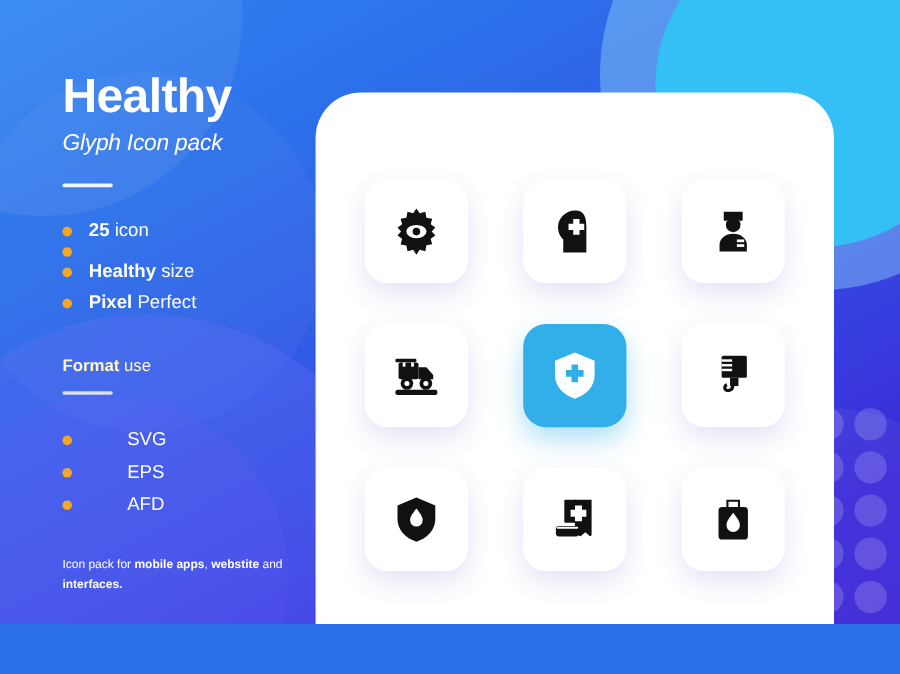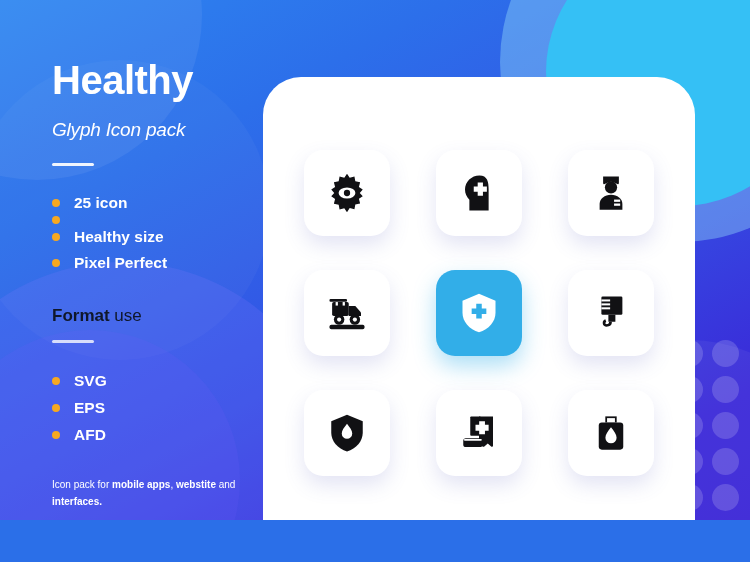--- a/index.html
+++ b/index.html
@@ -94,21 +94,21 @@
     width:215px;
     color:#ffffff;
   }
   .title {
     font-size:40px;
     font-weight:bold;
     letter-spacing:-0.5px;
     line-height:1.0;
   }
   .subtitle {
-    margin-top:19px;
+    margin-top:9px;
     font-size:19px;
     font-style:italic;
     font-weight:normal;
     letter-spacing:-0.2px;
   }
   .rule {
     margin-top:22px;
     width:42px; height:3px;
     background:rgba(255,255,255,0.92);
     border-radius:2px;
@@ -125,36 +125,36 @@
     color:#ffffff;
   }
   .bullet {
     width:8px; height:8px;
     border-radius:50%;
     background:#F6A821;
     margin-right:14px;
     flex:0 0 auto;
   }
   .feature-list b, .format-list b { font-weight:bold; }
-  .feature-list .light { font-weight:bold;text-align:right; }
+  .feature-list .light { font-weight:normal;text-align:right; }
 
   .format-head {
     margin-top:30px;
-    font-size:17px;
-    color:#0f172a;
+    font-size:14px;
+    color:#fef9c3;
   }
   .format-head b { font-weight:bold; }
   .rule2 {
     margin-top:14px;
     width:42px; height:3px;
     background:rgba(255,255,255,0.78);
     border-radius:2px;
   }
   .format-list { margin-top:24px; }
-  .format-list li { font-weight:bold; line-height:27px; }
+  .format-list li { font-weight:normal; line-height:27px;gap:32px; }
 
   .footer {
     margin-top:28px;
     font-size:10px;
     line-height:17px;
     color:#ffffff;
     max-width:190px;
   }
   .footer b { font-weight:bold; }
 

